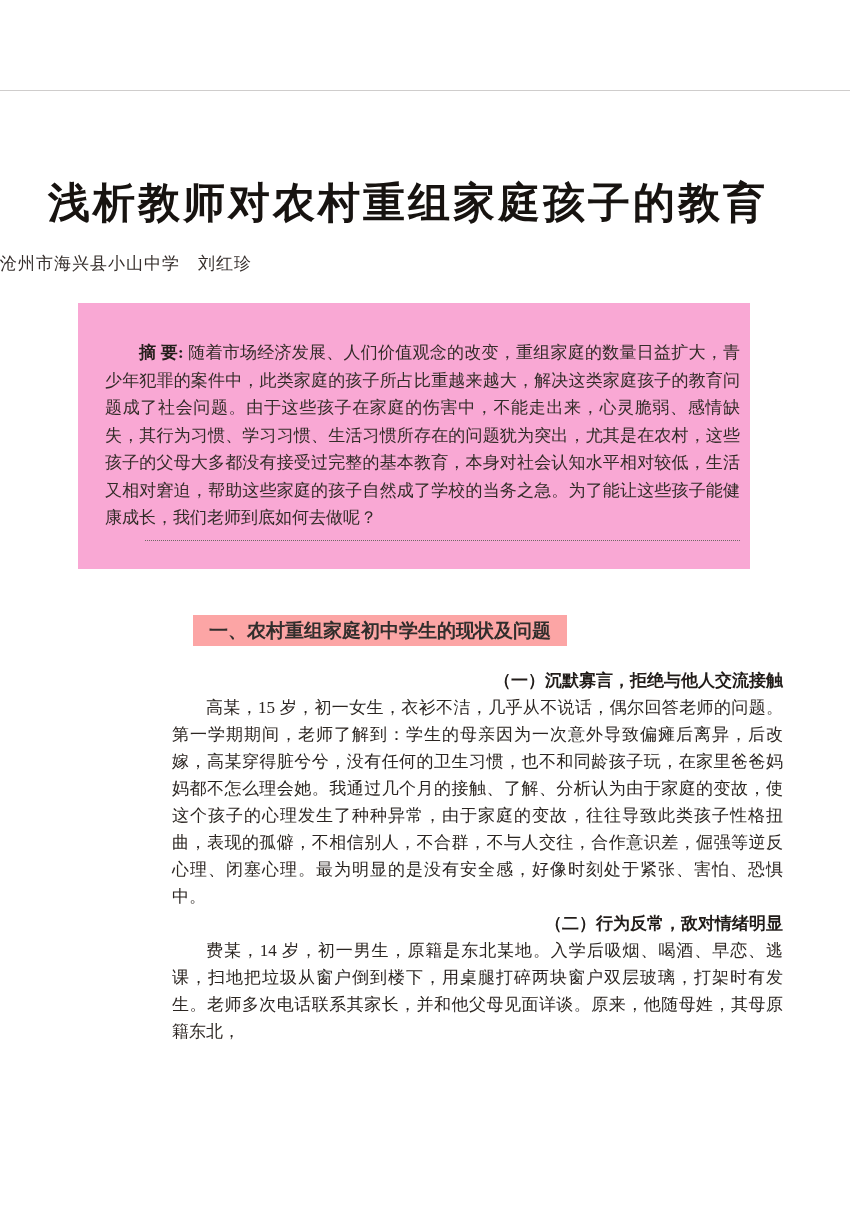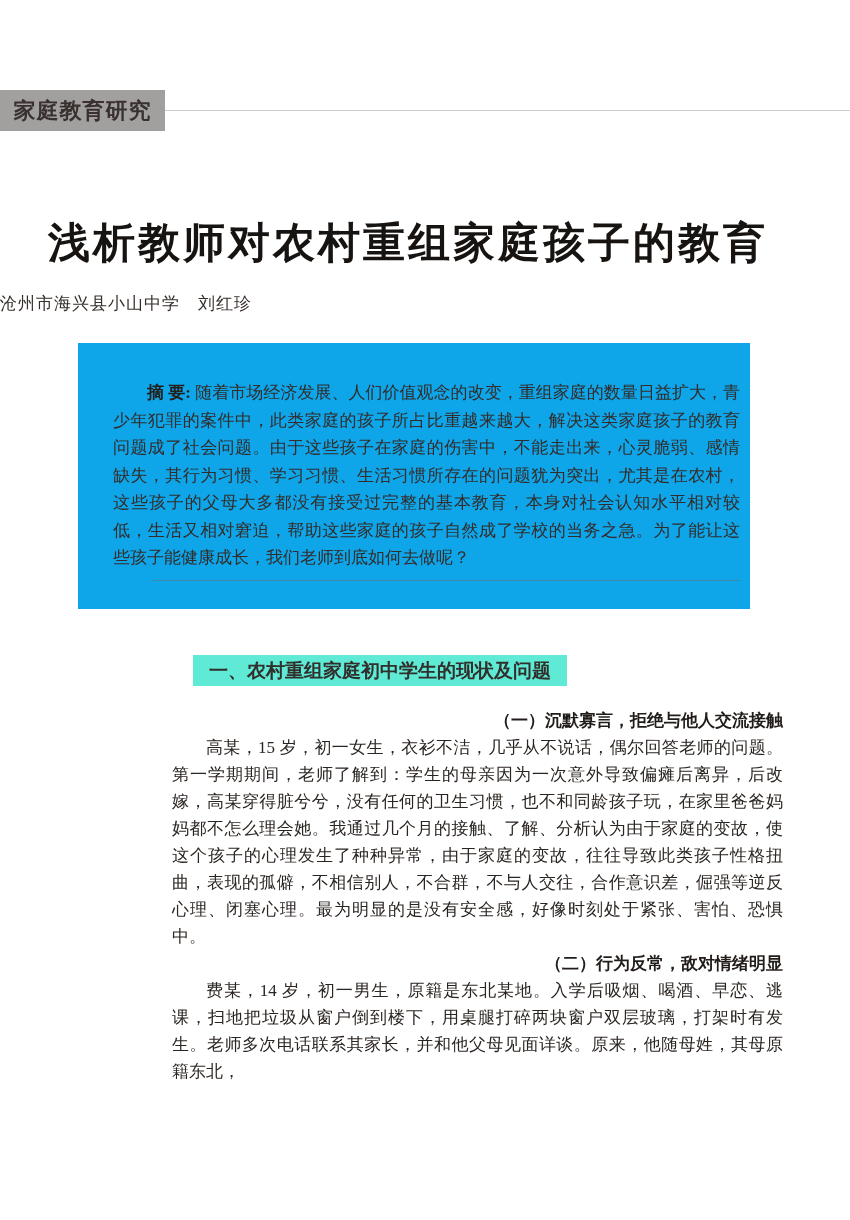--- a/index.html
+++ b/index.html
@@ -56,22 +56,22 @@
     color: #352e2b;
     letter-spacing: 1px;
   }
 
   
   .abstract-box {
     margin-top: 28px;
     margin-left: 78px;
     width: 672px;
     box-sizing: border-box;
-    background: #0ea5e9;
-    padding: 36px 10px 28px 35px;
+    background: #f9a8d4;
+    padding: 36px 10px 28px 27px;
   }
   .abstract-text {
     margin: 0;
     font-size: 17px;
     line-height: 27.5px;
     text-align: justify;
     text-indent: 2em;
     color: #332c29;
   }
   .abstract-text b, .keywords-line b {
@@ -91,21 +91,21 @@
     text-indent: 2.4em;
     color: #332c29;
   }
 
   
   .section-strip {
     margin-top: 46px;
     margin-left: 193px;
     width: 374px;
     height: 31px;
-    background: #5eead4;
+    background: #fca5a5;
     font-family: "Liberation Sans", "DejaVu Sans", sans-serif;
     font-weight: bold;
     font-size: 19px;
     line-height: 31px;
     text-align: center;
     color: #312e2c;
   }
 
   
   .article-body {
@@ -121,21 +121,20 @@
   .article-body p.subheading {
     font-weight: bold;
     text-align: right;
     color: #211c19;
   }
 </style>
 </head>
 <body>
 
 <div class="badge-row">
-  <div class="category-badge">家庭教育研究</div>
   <div class="badge-rule"></div>
 </div>
 
 <h1 class="article-title">浅析教师对农村重组家庭孩子的教育</h1>
 
 <div class="author-line">沧州市海兴县小山中学　刘红珍</div>
 
 <div class="abstract-box">
   <p class="abstract-text"><b>摘 要:</b> <span>随着市场经济发展、人们价值观念的改变，重组家庭的数量日益扩大，青少年犯罪的案件中，此类家庭的孩子所占比重越来越大，解决这类家庭孩子的教育问题成了社会问题。由于这些孩子在家庭的伤害中，不能走出来，心灵脆弱、感情缺失，其行为习惯、学习习惯、生活习惯所存在的问题犹为突出，尤其是在农村，这些孩子的父母大多都没有接受过完整的基本教育，本身对社会认知水平相对较低，生活又相对窘迫，帮助这些家庭的孩子自然成了学校的当务之急。为了能让这些孩子能健康成长，我们老师到底如何去做呢？</span></p>
   <hr class="abstract-divider">

